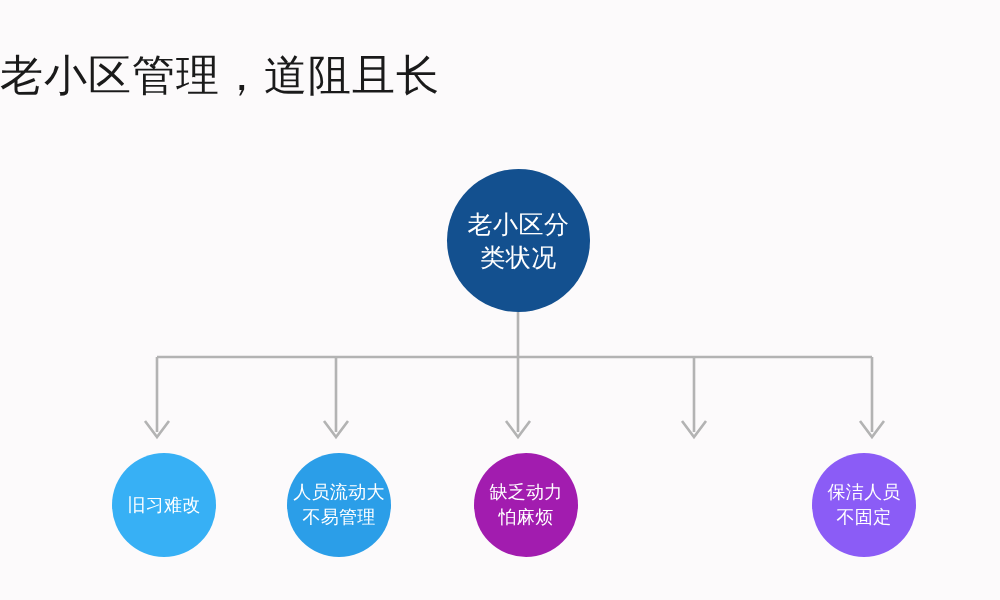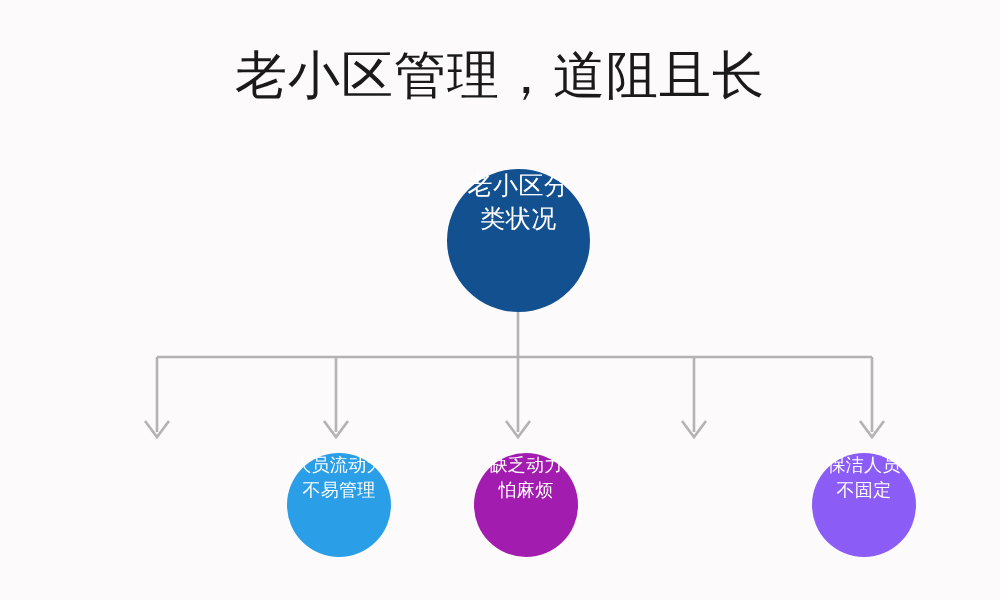--- a/index.html
+++ b/index.html
@@ -18,22 +18,22 @@
     width: 1000px;
     height: 600px;
   }
 
   
   #title {
     position: absolute;
     left: 0;
     top: 44px;
     width: 1000px;
-    text-align: center;
-    font-size: 52px;
+    text-align: left;
+    font-size: 43px;
     line-height: 62px;
     letter-spacing: 1px;
     color: #1a1a1a;
     font-weight: 400;
     white-space: nowrap;
   }
 
   
   #connectors {
     position: absolute;
@@ -54,21 +54,21 @@
     fill: none;
     stroke-linecap: butt;
     stroke-linejoin: miter;
   }
 
   
   .node {
     position: absolute;
     border-radius: 50%;
     display: flex;
-    align-items: flex-start;
+    align-items: center;
     justify-content: center;
     text-align: center;
     color: #ffffff;
     box-sizing: border-box;
   }
   .node-label {
     display: block;
     white-space: pre-line;
   }
 
@@ -126,20 +126,23 @@
     <path class="conn-arrow" d="M506,421 L518,437 L530,421"></path>
     <path class="conn-arrow" d="M682,421 L694,437 L706,421"></path>
     <path class="conn-arrow" d="M860,421 L872,437 L884,421"></path>
   </svg>
 
   <div class="node" id="root-node">
     <span class="node-label">老小区分
 类状况</span>
   </div>
 
+  <div class="node leaf-node" id="leaf-0">
+    <span class="node-label">旧习难改</span>
+  </div>
 
   <div class="node leaf-node" id="leaf-1">
     <span class="node-label">人员流动大
 不易管理</span>
   </div>
 
   <div class="node leaf-node" id="leaf-2">
     <span class="node-label">缺乏动力
 怕麻烦</span>
   </div>

